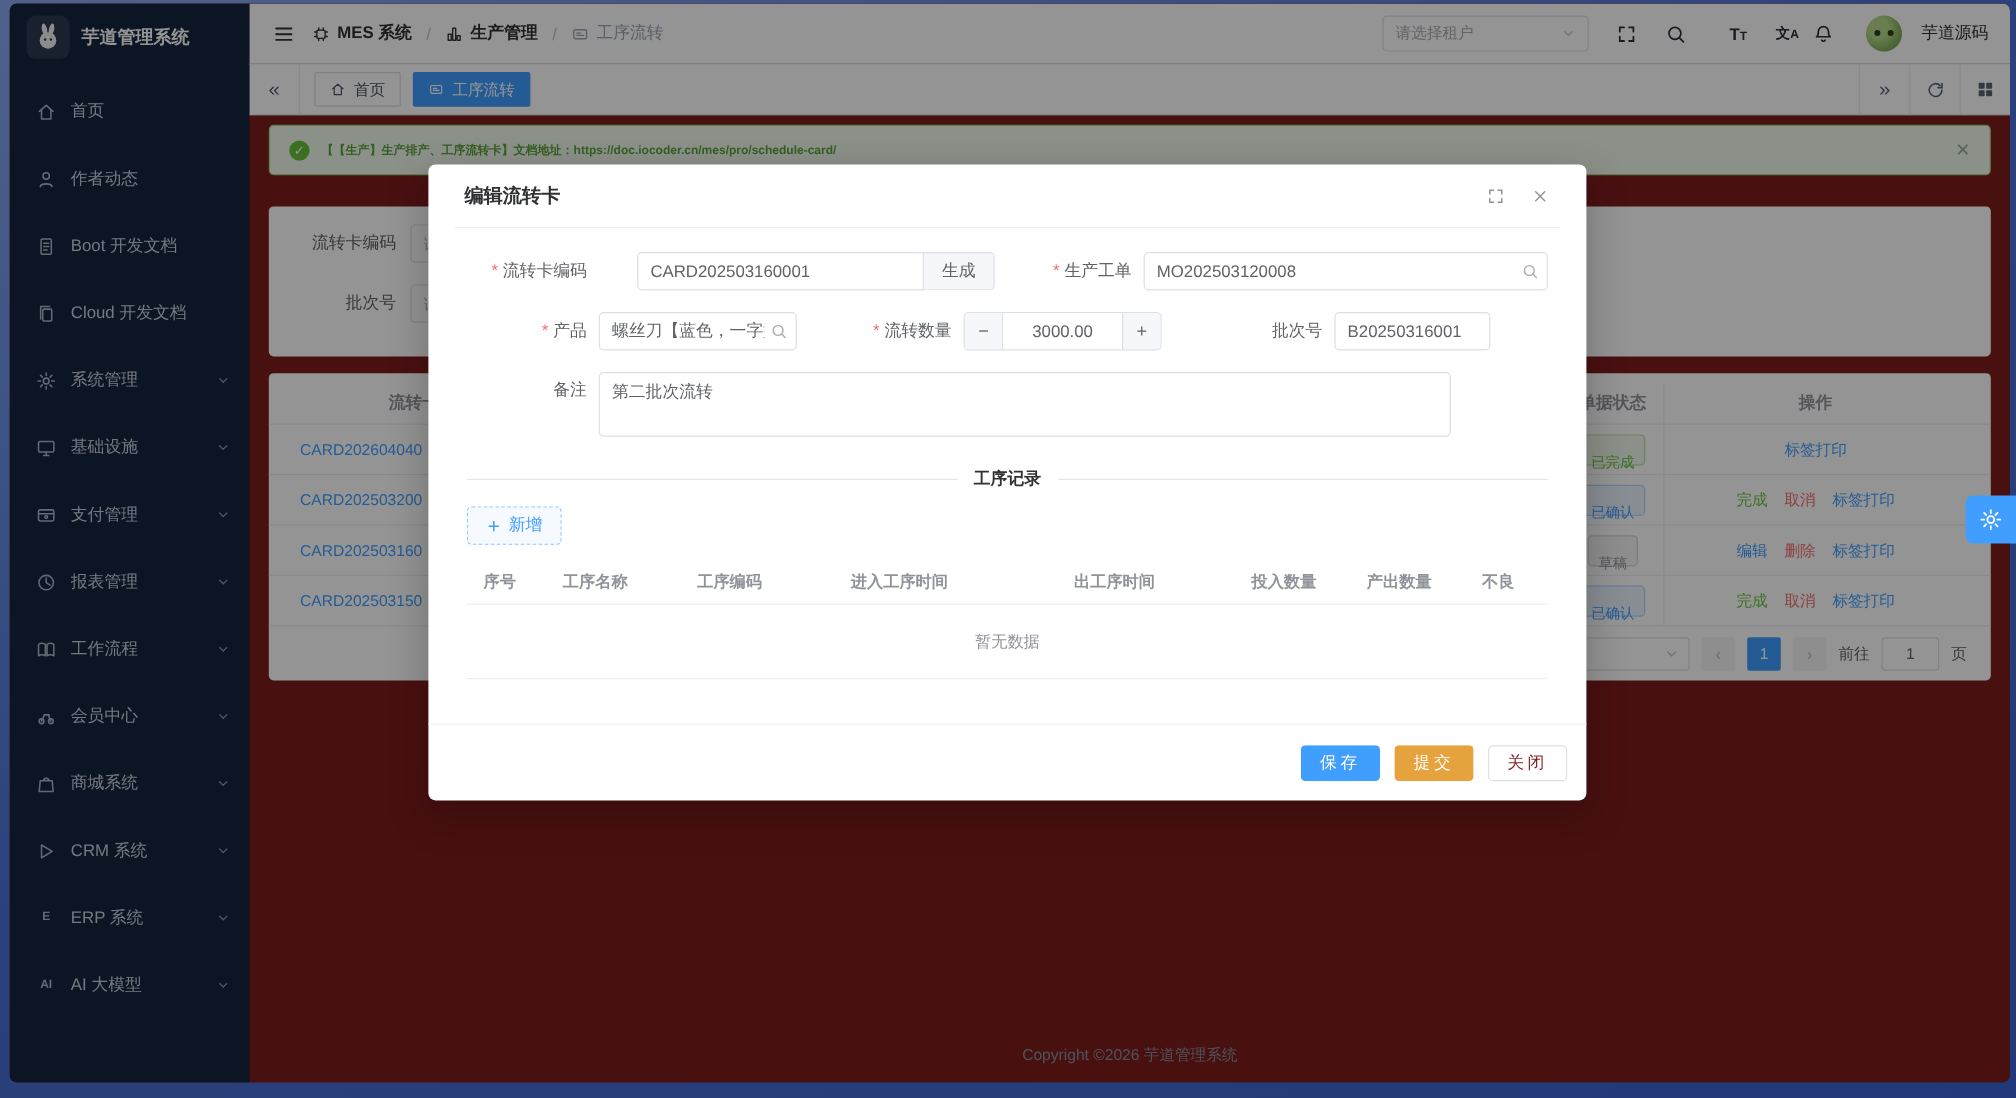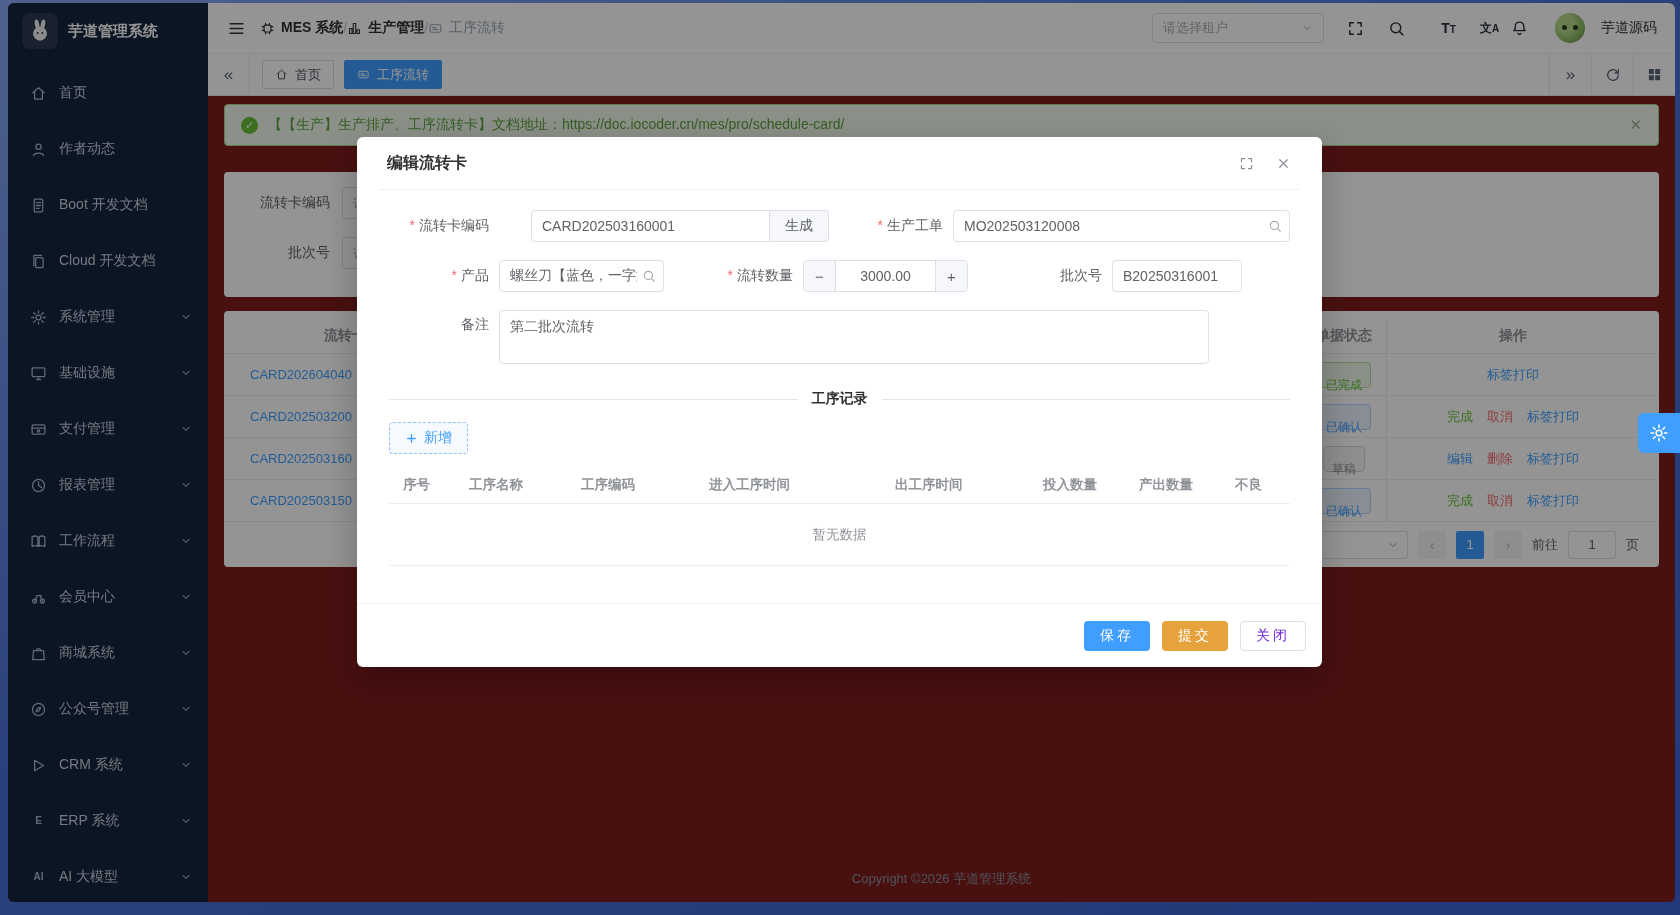--- a/index.html
+++ b/index.html
@@ -19,21 +19,21 @@
   .side-item { height:56px; display:flex; align-items:center; padding:0 16px 0 22px; gap:12px; font-size:14px; cursor:pointer; color:#c8d1de; }
   .side-item .icn { width:17px; height:17px; flex:0 0 17px; display:inline-flex; align-items:center; justify-content:center; color:#aab7c8; }
   .side-item .lbl { flex:1; white-space:nowrap; overflow:hidden; }
   .side-item .chev { width:12px; height:12px; color:#8795a8; display:inline-flex; }
   .txt-icon { font-size:10px; font-weight:bold; letter-spacing:0; color:inherit; line-height:1; white-space:nowrap; }
 
   
   .main { flex:1; display:flex; flex-direction:column; min-width:0; }
   .hdr { height:50px; background:#fff; display:flex; align-items:center; padding:0 18px; gap:14px; flex:0 0 50px; }
   .hbtn { width:20px; height:20px; color:#303133; display:inline-flex; align-items:center; justify-content:center; cursor:pointer; }
-  .crumbs { display:flex; align-items:center; gap:0; font-size:14px; }
+  .crumbs { display:flex; align-items:center; gap:12px; font-size:14px; }
   .crumb { display:flex; align-items:center; gap:6px; color:#303133; font-weight:600; }
   .crumb .icn { width:15px; height:15px; display:inline-flex; color:#303133; }
   .crumb.last { color:#9aa5b5; font-weight:400; }
   .crumb.last .icn { color:#9aa5b5; }
   .crumb-sep { color:#c0c4cc; }
   .hdr-spacer { flex:1; }
   .tenant { width:172px; height:30px; border:1px solid #dcdfe6; border-radius:4px; display:flex; align-items:center; padding:0 10px; gap:6px; color:#a8abb2; font-size:13px; cursor:pointer; }
   .tenant .ph { flex:1; white-space:nowrap; overflow:hidden; }
   .tenant .chev { width:12px; height:12px; color:#c0c4cc; display:inline-flex; }
   .hicon { width:19px; height:19px; color:#28303b; display:inline-flex; align-items:center; justify-content:center; cursor:pointer; margin-left:8px; }
@@ -52,21 +52,21 @@
   .tabs { display:flex; align-items:center; gap:10px; padding:0 12px; flex:1; }
   .tab { height:29px; display:flex; align-items:center; gap:7px; padding:0 12px; border:1px solid #d8dce5; border-radius:2px; font-size:13px; color:#495060; background:#fff; cursor:pointer; white-space:nowrap; }
   .tab .icn { width:13px; height:13px; display:inline-flex; color:inherit; }
   .tab.active { background:#409eff; border-color:#409eff; color:#fff; }
   .tb-cell .icn { width:16px; height:16px; display:inline-flex; color:#5a6474;}
 
   
   .content { flex:1; padding:8px 16px 0; display:flex; flex-direction:column; min-height:0; }
   .banner { height:42px; border:1px solid #a7d98a; background:#f0f9eb; border-radius:4px; display:flex; align-items:center; padding:0 16px; gap:10px; flex:0 0 42px; }
   .banner-check { width:17px; height:17px; border-radius:50%; background:#67c23a; color:#fff; font-size:11px; display:flex; align-items:center; justify-content:center; flex:0 0 17px; }
-  .banner-text { flex:1; color:#5ca23e; font-size:14px; white-space:nowrap; overflow:hidden; }
+  .banner-text { flex:1; color:#5ca23e; font-size:10px; white-space:nowrap; overflow:hidden;font-weight:bold; }
   .banner-close { color:#9aad92; font-size:15px; cursor:pointer; }
 
   .card { background:#fff; border-radius:4px; }
   .filter-card { margin-top:26px; height:125px; padding:15px 18px; flex:0 0 125px; }
   .f-row { display:flex; align-items:center; height:32px; margin-bottom:18px; }
   .f-label { width:100px; text-align:right; padding-right:12px; font-size:14px; color:#606266; white-space:nowrap; }
   .f-input { width:220px; height:32px; border:1px solid #dcdfe6; border-radius:4px; padding:0 10px; font-size:13px; color:#606266; background:#fff; font-family:inherit; }
   .f-input::placeholder { color:#a8abb2; }
 
   .table-card { margin-top:14px; height:256px; padding:8px 0 0; display:flex; flex-direction:column; flex:0 0 256px; }
@@ -131,21 +131,21 @@
   .add-btn { height:32px; padding:0 15px; border:1px dashed #8ec5ff; background:#f6faff; color:#409eff; border-radius:4px; font-size:14px; display:inline-flex; align-items:center; gap:6px; cursor:pointer; }
   .add-btn .icn { width:13px; height:13px; display:inline-flex; }
   .p-table { margin-top:12px; }
   .p-head { display:flex; align-items:center; height:38px; border-bottom:1px solid #ebeef5; color:#909399; font-size:13.5px; font-weight:600; }
   .p-col { padding-left:8px; white-space:nowrap; overflow:hidden; flex:0 0 auto; }
   .p-empty { height:62px; display:flex; align-items:center; justify-content:center; color:#909399; font-size:13.5px; border-bottom:1px solid #ebeef5; }
   .dlg-foot { height:64px; border-top:1px solid #eef0f3; display:flex; align-items:center; justify-content:flex-end; gap:12px; padding:0 16px; flex:0 0 64px; margin-top:auto; }
   .btn { height:30px; padding:0 15px; border-radius:4px; font-size:14px; letter-spacing:3px; display:inline-flex; align-items:center; cursor:pointer; border:1px solid transparent; font-family:inherit; }
   .btn-save { background:#409eff; color:#fff; }
   .btn-submit { background:#e6a23c; color:#fff; }
-  .btn-close { background:#fff; color:#6d28d9; border-color:#dcdfe6; }
+  .btn-close { background:#fff; color:#7f1d1d; border-color:#dcdfe6; }
   svg { display:block; }
 </style>
 </head>
 <body>
 
 <div class="app">
   <aside class="sidebar">
     <div class="logo-row">
       <div class="logo-img">
         <svg width="26" height="26" viewBox="0 0 24 24">
@@ -281,34 +281,20 @@
             </svg>
           </span>
         </div>
         <div class="side-item">
           <span class="icn">
             <svg viewBox="0 0 24 24" width="100%" height="100%" fill="none" stroke="currentColor" stroke-width="1.8" stroke-linecap="round" stroke-linejoin="round">
               <path d="M5 8h14l1.2 12.5H3.8zM9 8a3 3 0 016 0"></path>
             </svg>
           </span>
           <span class="lbl">商城系统</span>
-          <span class="chev">
-            <svg viewBox="0 0 24 24" width="100%" height="100%" fill="none" stroke="currentColor" stroke-width="2.2" stroke-linecap="round">
-              <path d="M6 9l6 6 6-6"></path>
-            </svg>
-          </span>
-        </div>
-        <div class="side-item">
-          <span class="icn">
-            <svg viewBox="0 0 24 24" width="100%" height="100%" fill="none" stroke="currentColor" stroke-width="1.8" stroke-linecap="round" stroke-linejoin="round">
-              <circle cx="12" cy="12" r="8.5"></circle>
-              <path d="M15 9l-1.8 4.6L8.6 15l1.8-4.6z"></path>
-            </svg>
-          </span>
-          <span class="lbl">公众号管理</span>
           <span class="chev">
             <svg viewBox="0 0 24 24" width="100%" height="100%" fill="none" stroke="currentColor" stroke-width="2.2" stroke-linecap="round">
               <path d="M6 9l6 6 6-6"></path>
             </svg>
           </span>
         </div>
         <div class="side-item">
           <span class="icn">
             <svg viewBox="0 0 24 24" width="100%" height="100%" fill="none" stroke="currentColor" stroke-width="1.8" stroke-linecap="round" stroke-linejoin="round">
               <path d="M6.5 4.5l12.5 7.5-12.5 7.5z"></path>

